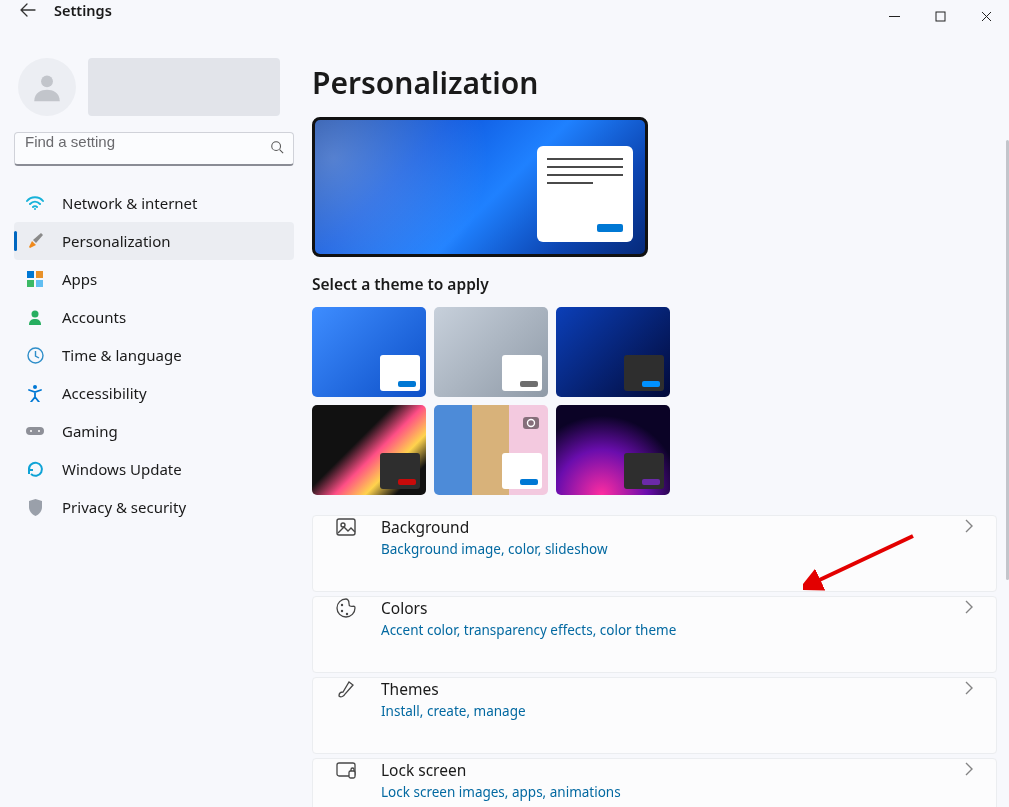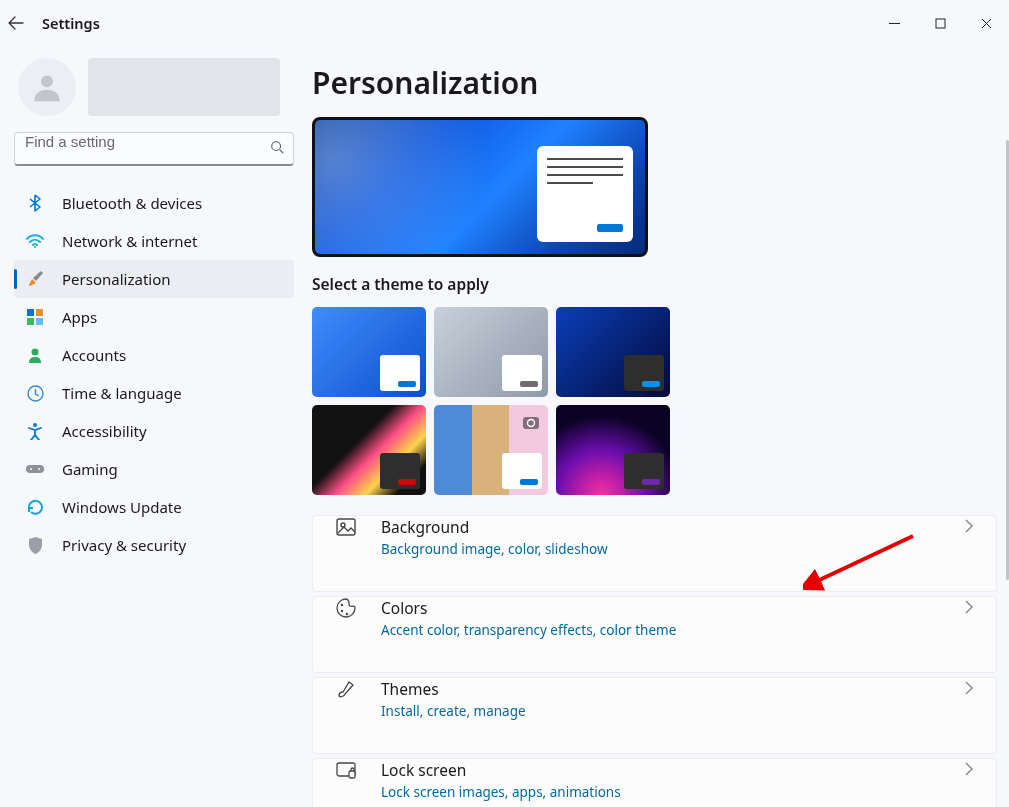--- a/index.html
+++ b/index.html
@@ -9,22 +9,22 @@
     color: #1a1a1a;
     width: 1009px;
     height: 807px;
     overflow: hidden;
     position: relative;
     border-radius: 8px;
   }
   .titlebar {
     height: 46px;
     display: flex;
-    align-items: center;
-    padding-left: 6px;
+    align-items: flex-start;
+    padding-left: 18px;
   }
   .back-btn {
     width: 20px;
     height: 20px;
     display: flex;
     align-items: center;
     justify-content: center;
     margin-right: 16px;
   }
   .app-title {
@@ -301,28 +301,20 @@
         <svg width="14" height="14" viewBox="0 0 16 16">
             <circle cx="7" cy="7" r="5" stroke="#555" stroke-width="1.2" fill="none"></circle>
             <path d="M11 11 L15 15" stroke="#555" stroke-width="1.2"></path>
           </svg>
       </span>
     </div>
 
     <ul class="nav">
       <li class="nav-item">
         <span class="nav-ic">
-            <svg width="14" height="18" viewBox="0 0 12 18">
-              <path d="M6 1 L11 5 L6 9 L11 13 L6 17 V1 M1 5 L11 13 M1 13 L11 5" stroke="#0078d4" stroke-width="1.6" fill="none" stroke-linejoin="round"></path>
-            </svg>
-          </span>
-        <span>Bluetooth &amp; devices</span>
-      </li>
-      <li class="nav-item">
-        <span class="nav-ic">
             <svg width="18" height="14" viewBox="0 0 18 14">
               <path d="M1 5 C5 0 13 0 17 5 M4 8 C7 5 11 5 14 8 M7 11 C8 10 10 10 11 11" stroke="#17b2d9" stroke-width="2" fill="none" stroke-linecap="round"></path>
               <circle cx="9" cy="13" r="1" fill="#17b2d9"></circle>
             </svg>
           </span>
         <span>Network &amp; internet</span>
       </li>
       <li class="nav-item selected">
         <span class="nav-ic">
             <svg width="18" height="18" viewBox="0 0 18 18">

